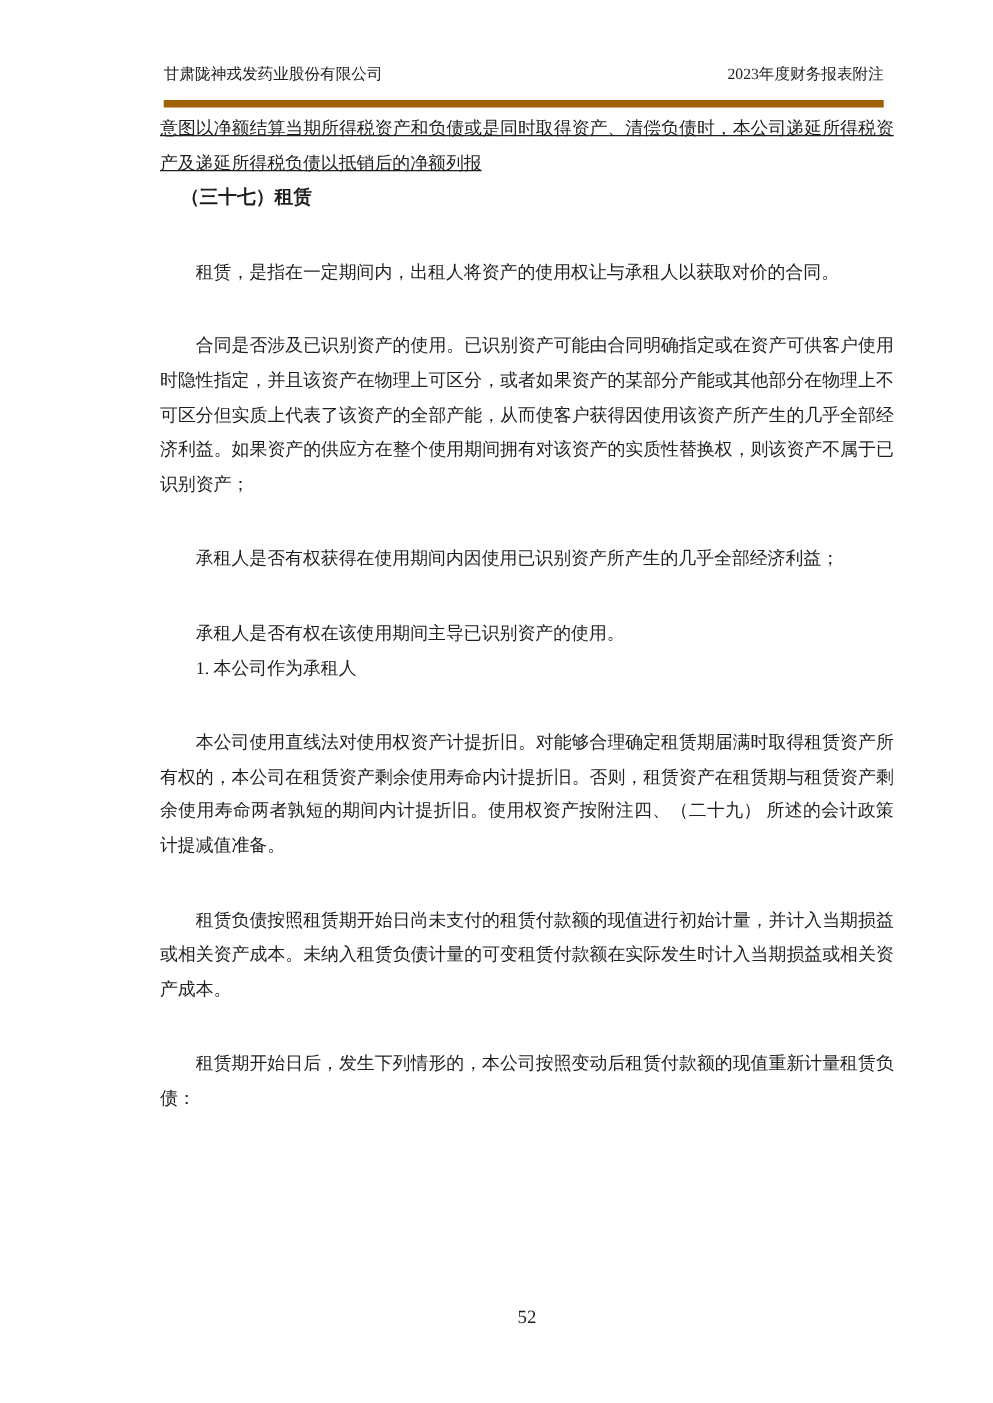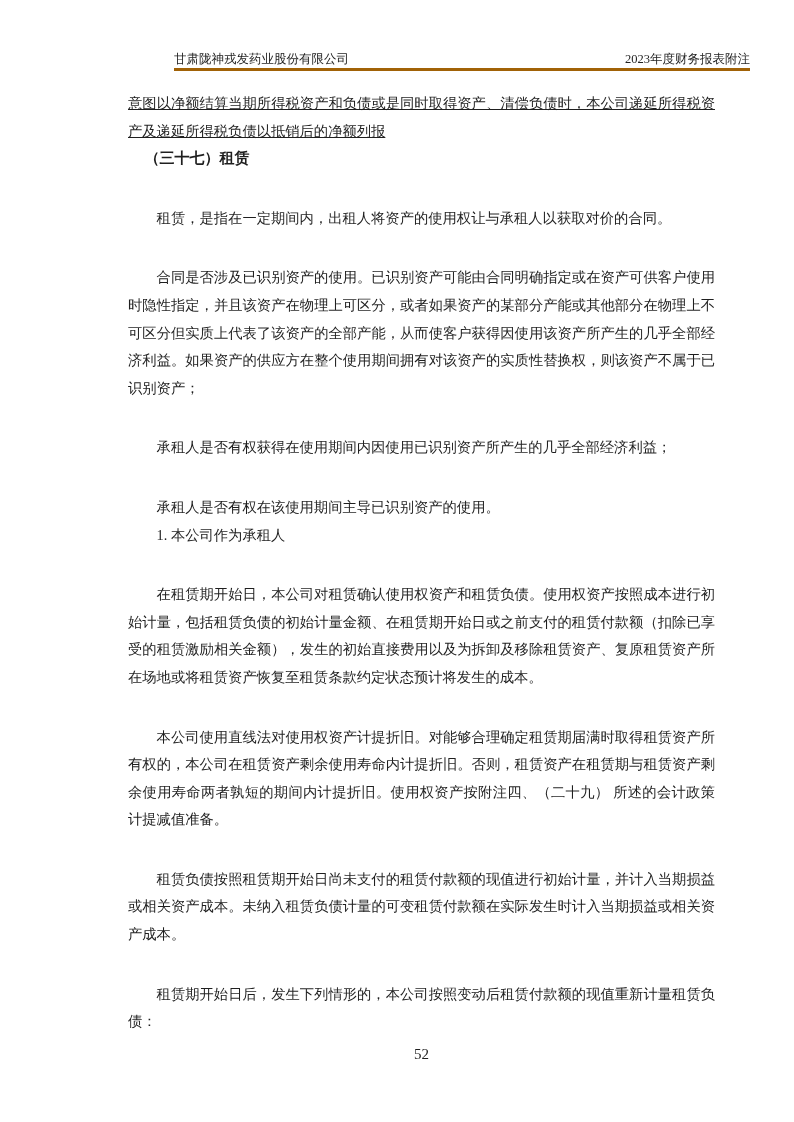--- a/index.html
+++ b/index.html
@@ -18,23 +18,22 @@
   .page-header {
     position: absolute;
     top: 50px;
     left: 131px;
     width: 576px;
     display: flex;
     justify-content: space-between;
     align-items: flex-end;
     font-size: 12.5px;
     line-height: 18px;
-    padding-bottom: 0;
-    border-bottom: 3px solid #a16207;
-    margin-left: 43px;
+    padding-bottom: 12px;
+    border-bottom: 6px solid #a16207;
   }
   .page-header .hdr-left,
   .page-header .hdr-right {
     white-space: nowrap;
   }
   .document-body {
     position: absolute;
     top: 90px;
     left: 128px;
     width: 587px;
@@ -45,20 +44,21 @@
   .document-body p {
     margin: 0;
     padding: 0;
   }
   .document-body p.continuation { text-indent: 0; text-decoration: underline; }
   .document-body p.paragraph { text-indent: 2em; margin-top: 32px; }
   .document-body p.section-heading {
     text-indent: 1.1em;
     font-weight: bold;
     font-size: 15px;
+    font-family: Liberation Mono, monospace;
   }
   .document-body p.list-heading { text-indent: 2em; }
   .page-footer {
     position: absolute;
     top: 1046px;
     left: 128px;
     width: 587px;
     text-align: center;
     font-size: 15px;
   }
@@ -72,21 +72,20 @@
 </div>
 
 <div class="document-body">
     <p class="continuation">意图以净额结算当期所得税资产和负债或是同时取得资产、清偿负债时，本公司递延所得税资产及递延所得税负债以抵销后的净额列报</p>
     <p class="section-heading">（三十七）租赁</p>
     <p class="paragraph">租赁，是指在一定期间内，出租人将资产的使用权让与承租人以获取对价的合同。</p>
     <p class="paragraph">合同是否涉及已识别资产的使用。已识别资产可能由合同明确指定或在资产可供客户使用时隐性指定，并且该资产在物理上可区分，或者如果资产的某部分产能或其他部分在物理上不可区分但实质上代表了该资产的全部产能，从而使客户获得因使用该资产所产生的几乎全部经济利益。如果资产的供应方在整个使用期间拥有对该资产的实质性替换权，则该资产不属于已识别资产；</p>
     <p class="paragraph">承租人是否有权获得在使用期间内因使用已识别资产所产生的几乎全部经济利益；</p>
     <p class="paragraph">承租人是否有权在该使用期间主导已识别资产的使用。</p>
     <p class="list-heading">1.  本公司作为承租人</p>
-    <p class="paragraph">在租赁期开始日，本公司对租赁确认使用权资产和租赁负债。使用权资产按照成本进行初始计量，包括租赁负债的初始计量金额、在租赁期开始日或之前支付的租赁付款额（扣除已享受的租赁激励相关金额），发生的初始直接费用以及为拆卸及移除租赁资产、复原租赁资产所在场地或将租赁资产恢复至租赁条款约定状态预计将发生的成本。</p>
     <p class="paragraph">本公司使用直线法对使用权资产计提折旧。对能够合理确定租赁期届满时取得租赁资产所有权的，本公司在租赁资产剩余使用寿命内计提折旧。否则，租赁资产在租赁期与租赁资产剩余使用寿命两者孰短的期间内计提折旧。使用权资产按附注四、（二十九） 所述的会计政策计提减值准备。</p>
     <p class="paragraph">租赁负债按照租赁期开始日尚未支付的租赁付款额的现值进行初始计量，并计入当期损益或相关资产成本。未纳入租赁负债计量的可变租赁付款额在实际发生时计入当期损益或相关资产成本。</p>
     <p class="paragraph">租赁期开始日后，发生下列情形的，本公司按照变动后租赁付款额的现值重新计量租赁负债：</p>
   </div>
 
 <div class="page-footer">
   <span>52</span>
 </div>
 
 </body></html>

